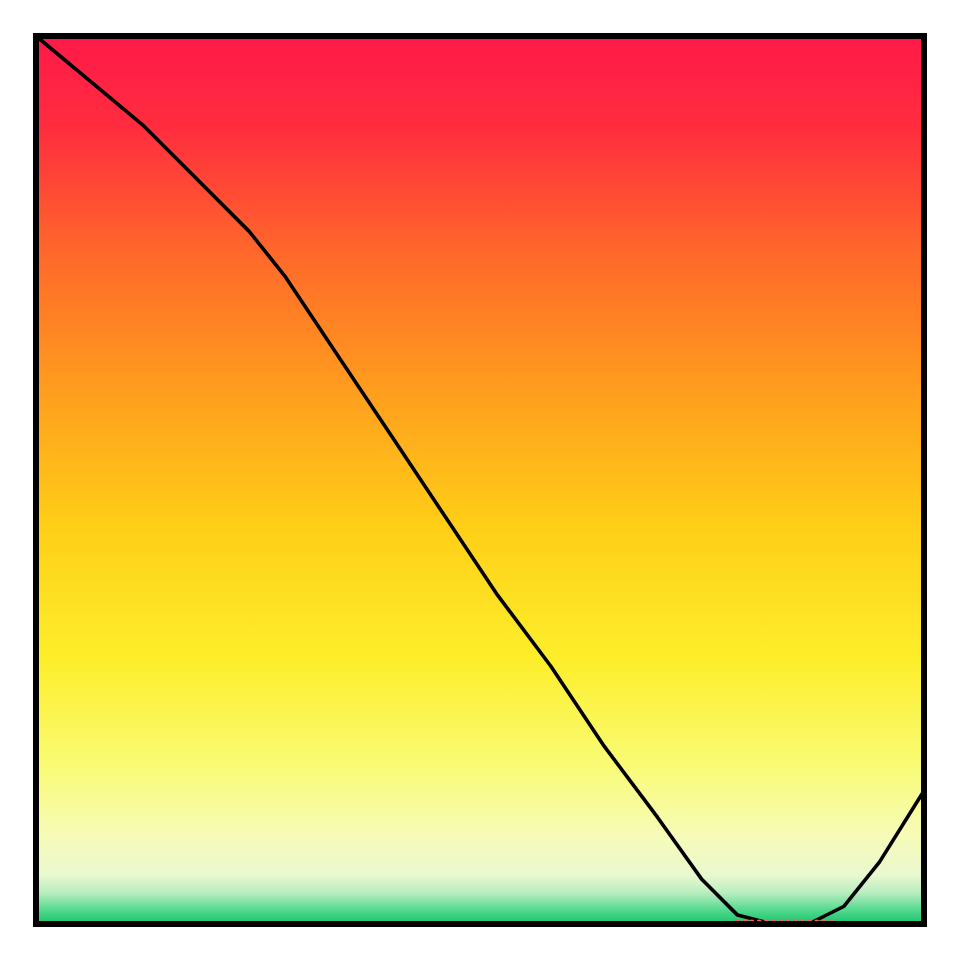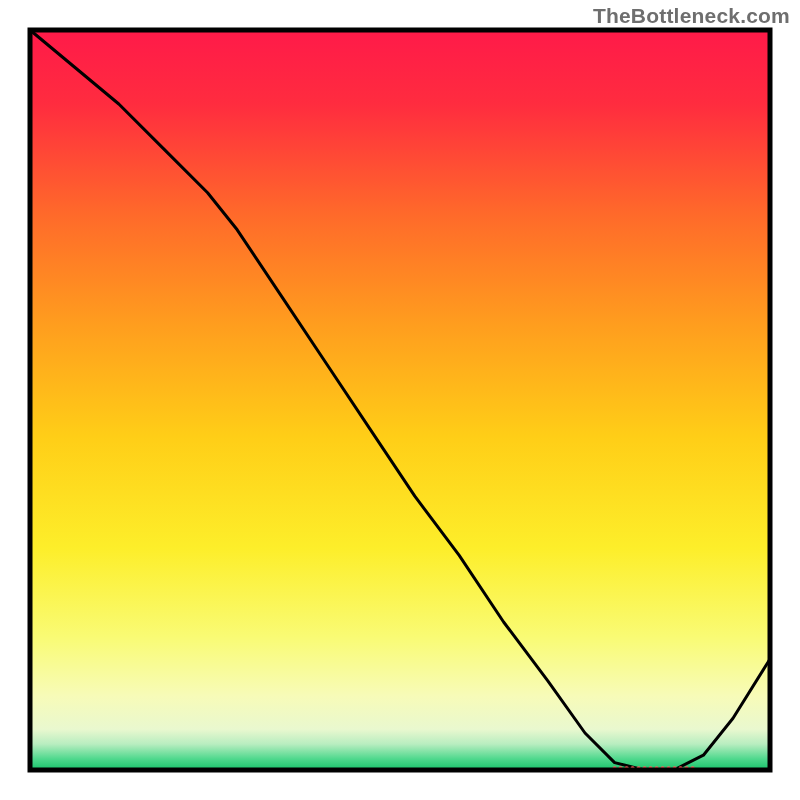--- a/index.html
+++ b/index.html
@@ -27,21 +27,20 @@
   }
   svg {
     position: absolute;
     top: 0;
     left: 0;
   }
 </style>
 </head>
 <body>
 <div id="container">
-  <div id="watermark">TheBottleneck.com</div>
   <svg id="chart-svg" width="800" height="800" viewBox="0 0 800 800">
       <defs>
         <linearGradient id="bg-grad" x1="0" y1="0" x2="0" y2="1">
           <stop offset="0.00%" stop-color="#ff1a49"></stop>
           <stop offset="10.00%" stop-color="#ff2c3f"></stop>
           <stop offset="25.00%" stop-color="#ff6a2a"></stop>
           <stop offset="40.00%" stop-color="#ff9e1e"></stop>
           <stop offset="55.00%" stop-color="#ffce17"></stop>
           <stop offset="70.00%" stop-color="#fdee2a"></stop>
           <stop offset="82.00%" stop-color="#f9fb74"></stop>

